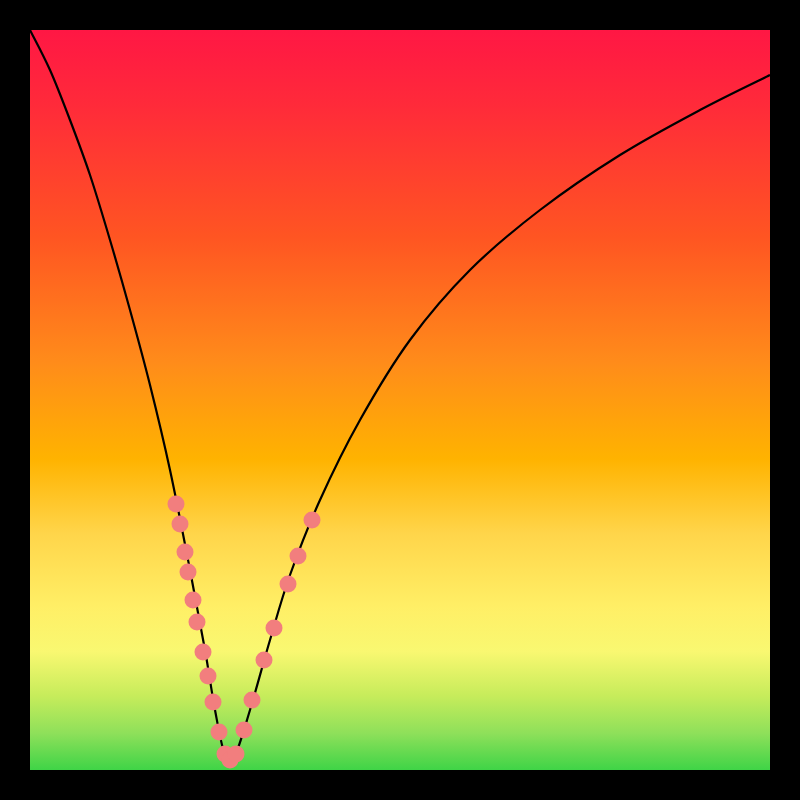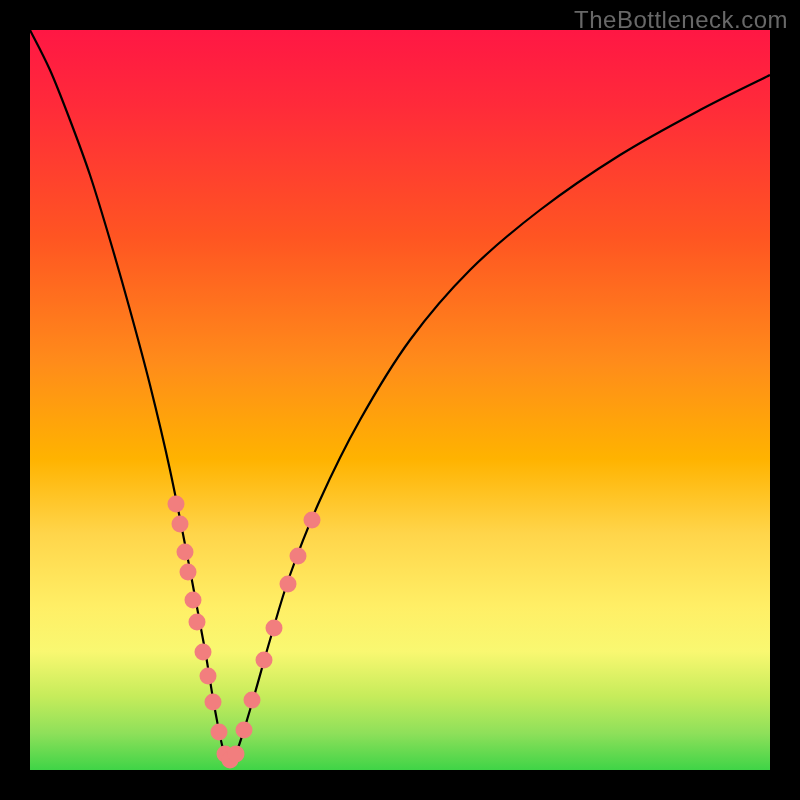--- a/index.html
+++ b/index.html
@@ -86,14 +86,13 @@
           <circle cx="214" cy="700" r="8.5" fill="#f27e7e"></circle>
           <circle cx="222" cy="670" r="8.5" fill="#f27e7e"></circle>
           <circle cx="234" cy="630" r="8.5" fill="#f27e7e"></circle>
           <circle cx="244" cy="598" r="8.5" fill="#f27e7e"></circle>
           <circle cx="258" cy="554" r="8.5" fill="#f27e7e"></circle>
           <circle cx="268" cy="526" r="8.5" fill="#f27e7e"></circle>
           <circle cx="282" cy="490" r="8.5" fill="#f27e7e"></circle>
         </g>
     </svg>
   </div>
-  <a class="watermark-link" href="#">TheBottleneck.com</a>
 </div>
 
 </body></html>

